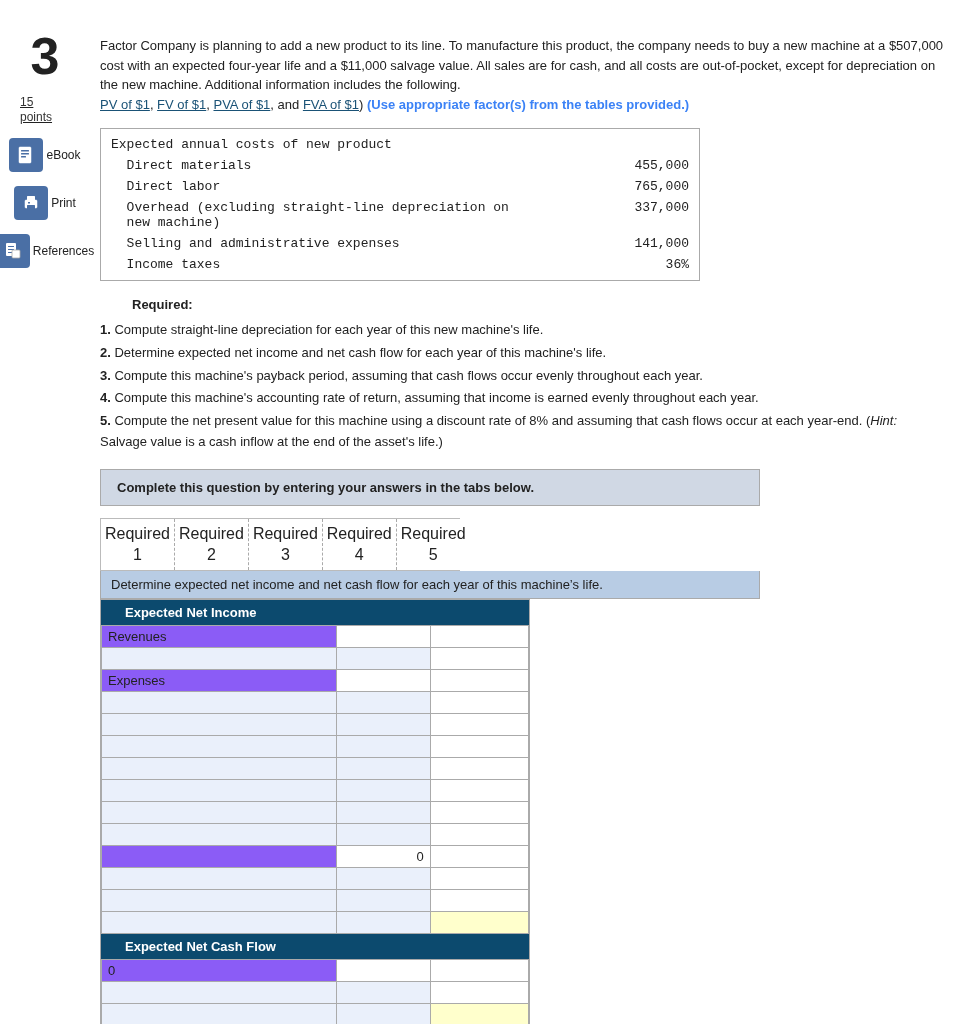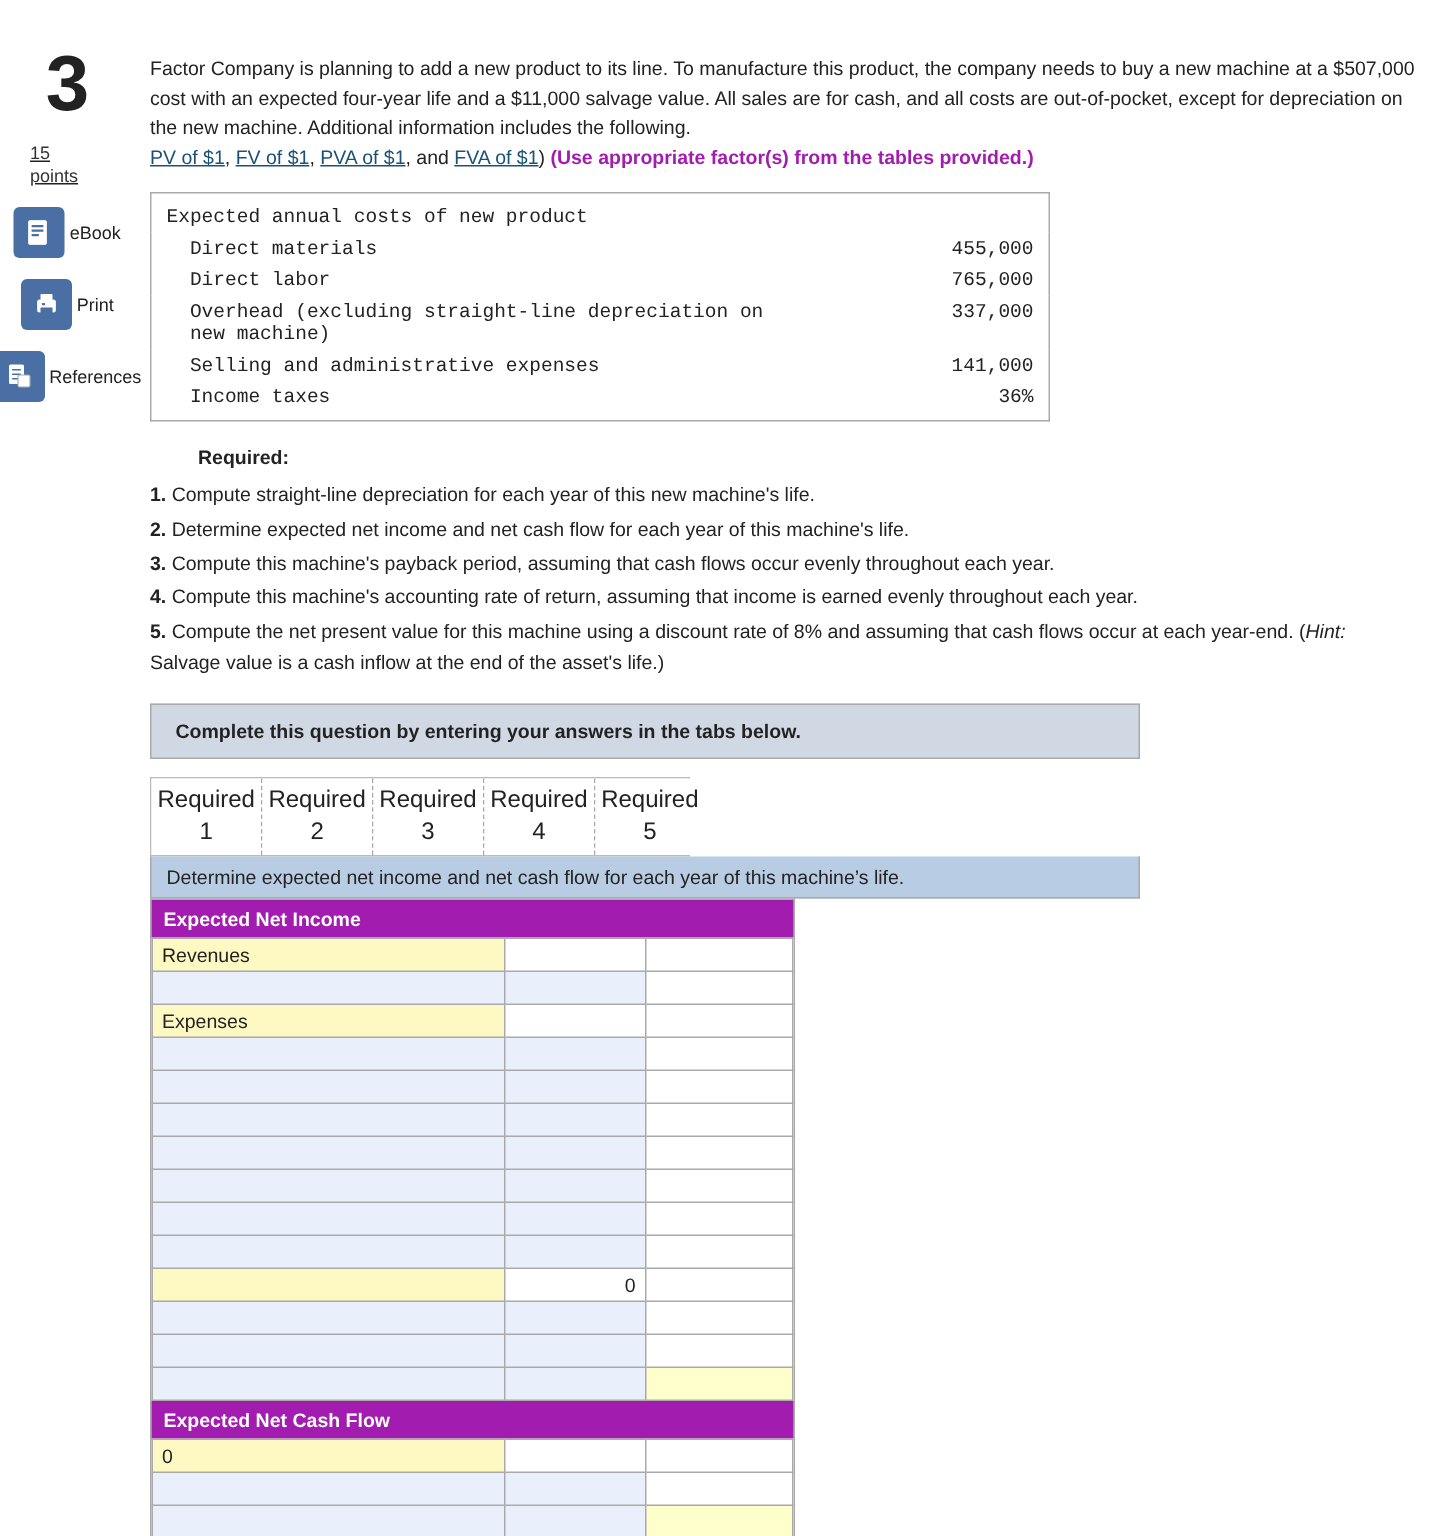--- a/index.html
+++ b/index.html
@@ -71,21 +71,21 @@
       font-size: 13px;
       line-height: 1.5;
       margin-bottom: 14px;
       color: #222;
     }
     .problem-text a {
       color: #1a5276;
       text-decoration: underline;
     }
     .problem-text .bold-blue {
-      color: #a21caf;
+      color: #3b82f6;
       font-weight: bold;
     }
     .data-table {
       border-collapse: collapse;
       font-family: 'Courier New', monospace;
       font-size: 13px;
       margin-bottom: 16px;
       border: 1px solid #aaa;
       background: #fff;
       width: 600px;
@@ -163,39 +163,39 @@
       font-size: 13px;
       width: 660px;
       margin-bottom: 0;
     }
     .answer-table-container {
       width: 430px;
       border: 1px solid #aaa;
       margin-bottom: 0;
     }
     .answer-section-header {
-      background: #a21caf;
+      background: #0c4a6e;
       color: #fff;
       font-size: 13px;
       font-weight: bold;
-      padding: 5px 8px;
+      padding: 5px 24px;
     }
     .answer-table {
       width: 100%;
       border-collapse: collapse;
     }
     .answer-table tr td {
       border: 1px solid #aaa;
       height: 22px;
       padding: 2px 6px;
       font-size: 13px;
     }
     .answer-table .label-col {
       width: 55%;
-      background: #fef9c3;
+      background: #8b5cf6;
     }
     .answer-table .val-col1 {
       width: 22%;
       background: #fff;
     }
     .answer-table .val-col2 {
       width: 23%;
       background: #fff;
     }
     .answer-table .yellow-cell {

